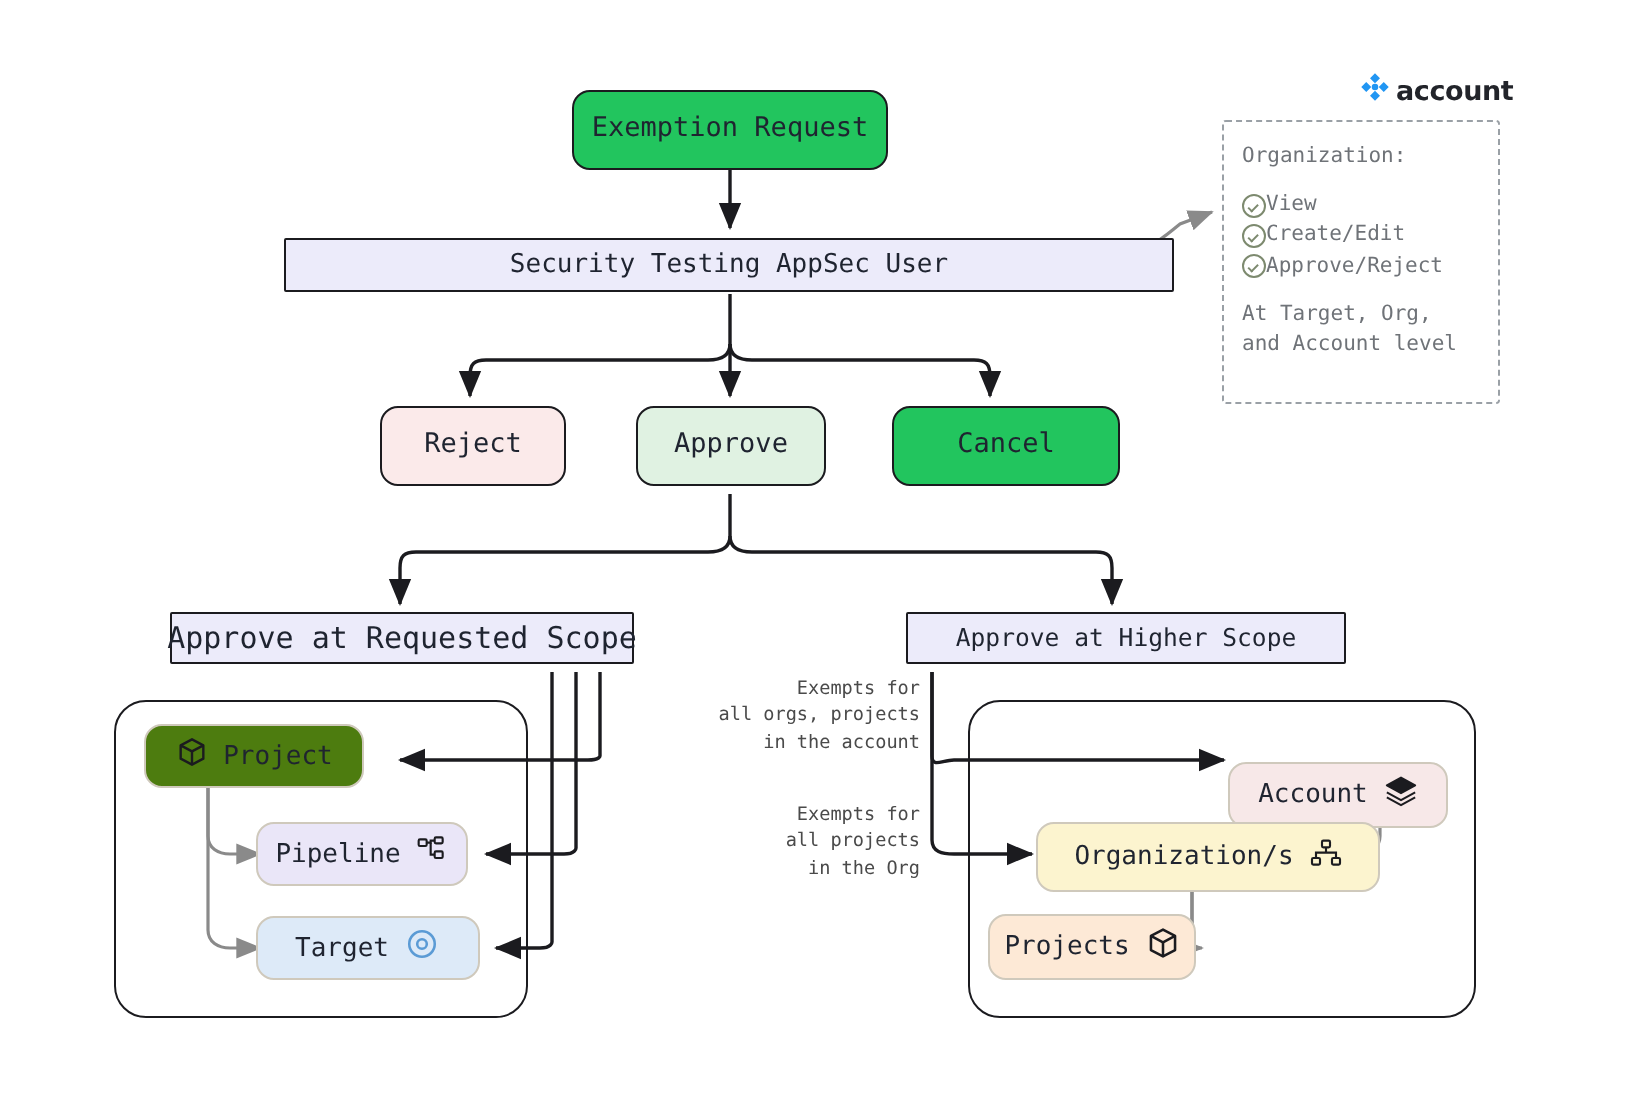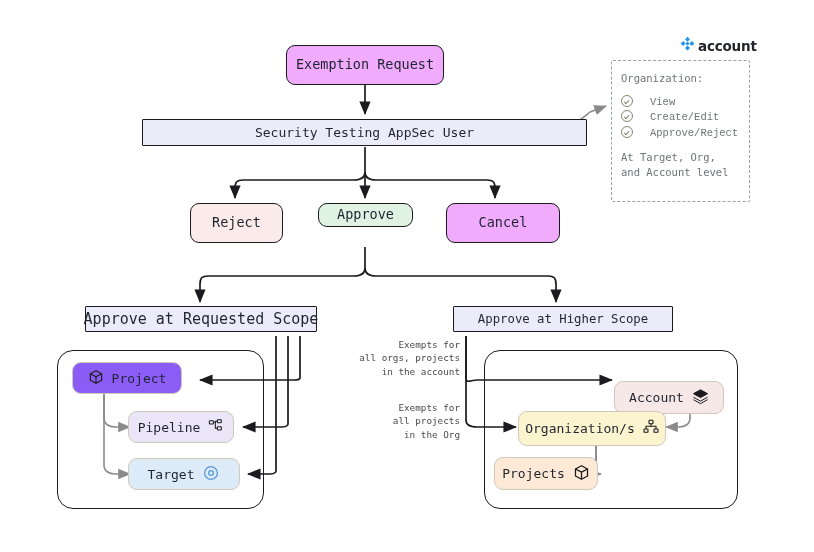--- a/index.html
+++ b/index.html
@@ -9,41 +9,41 @@
   
   .node{position:absolute;box-sizing:border-box;display:flex;align-items:center;
         justify-content:center;gap:8px;color:#1f2430;white-space:nowrap;}
   .rrect{border:1.6px solid #1b1b1f;border-radius:9px;}
   .sqrect{border:1.6px solid #1b1b1f;border-radius:1px;}
   .softrect{border:1.3px solid #cfc9bc;border-radius:9px;}
 
   .lbl{line-height:1;}
 
   
-  .fill-blue{background:#f0abfc;}
+  .fill-blue{background:#22c55e;}
   .fill-lav{background:#ecebfa;}
   .fill-rose{background:#fbeaea;}
   .fill-green{background:#e0f2e2;}
-  .fill-peach{background:#8b5cf6;}
+  .fill-peach{background:#4d7c0f;}
   .fill-lav2{background:#eae6f8;}
   .fill-blue2{background:#ddeaf8;}
   .fill-pinkish{background:#f7e8e8;}
   .fill-yellow{background:#fcf4cf;}
   .fill-peach2{background:#fde9d6;}
 
   
   .container{position:absolute;box-sizing:border-box;border:1.8px solid #1b1b1f;
              border-radius:16px;background:transparent;}
 
   
   #permissions{position:absolute;left:611px;top:60px;width:139px;height:142px;
     box-sizing:border-box;border:1.5px dashed #9aa0a6;border-radius:2px;
     padding:10px 9px;color:#6f7378;font-size:10.5px;line-height:1.45;}
   #permissions .pheader{margin-bottom:9px;}
-  #permissions .prow{display:flex;align-items:flex-start;gap:17px;font-family:Liberation Mono, monospace;}
+  #permissions .prow{display:flex;align-items:center;gap:0;}
   #permissions .pfoot{margin-top:9px;}
   .chk{width:10px;height:10px;flex:0 0 10px;border:1.2px solid #7d8a6f;border-radius:50%;
        position:relative;display:inline-block;}
   .chk:after{content:"";position:absolute;left:2px;top:4px;width:4px;height:1.8px;
        border-left:1.3px solid #7d8a6f;border-bottom:1.3px solid #7d8a6f;
        transform:rotate(-45deg);}
 
   
   #brand{position:absolute;left:680px;top:36px;display:flex;align-items:center;gap:3px;}
   #brand .wordmark{font-family:"DejaVu Sans","Liberation Sans",sans-serif;
@@ -137,21 +137,21 @@
     <span class="lbl">Exemption Request</span>
   </div>
 
   <div class="node sqrect fill-lav" style="left:142px;top:119px;width:445px;height:27px;font-size:13px;">
     <span class="lbl">Security Testing AppSec User</span>
   </div>
 
   <div class="node rrect fill-rose" style="left:190px;top:203px;width:93px;height:40px;font-size:13.5px;">
     <span class="lbl">Reject</span>
   </div>
-  <div class="node rrect fill-green" style="left:318px;top:203px;width:95px;height:24px;font-size:13.5px;">
+  <div class="node rrect fill-green" style="left:318px;top:203px;width:95px;height:40px;font-size:13.5px;">
     <span class="lbl">Approve</span>
   </div>
   <div class="node rrect fill-blue" style="left:446px;top:203px;width:114px;height:40px;font-size:13.5px;">
     <span class="lbl">Cancel</span>
   </div>
 
   <div class="node sqrect fill-lav" style="left:85px;top:306px;width:232px;height:26px;font-size:15px;">
     <span class="lbl">Approve at Requested Scope</span>
   </div>
   <div class="node sqrect fill-lav" style="left:453px;top:306px;width:220px;height:26px;font-size:12.3px;">
@@ -200,21 +200,21 @@
     <span class="lbl">Account</span>
     <span>
       <svg width="17" height="17" viewBox="0 0 24 24" fill="#1b1b1f" stroke="#1b1b1f" stroke-width="1.4" stroke-linejoin="round">
           <path d="M12 2.5 L22 8 L12 13.5 L2 8 Z"></path>
       <path d="M2 13 L12 18.5 L22 13" fill="none"></path>
           <path d="M2 16.5 L12 22 L22 16.5" fill="none"></path>
         </svg>
     </span>
   </div>
 
-  <div class="node softrect fill-yellow" style="left:518px;top:411px;width:148px;height:35px;font-size:13px;">
+  <div class="node softrect fill-yellow" style="left:518px;top:411px;width:172px;height:35px;font-size:13px;">
     <span class="lbl">Organization/s</span>
     <span>
       <svg width="16" height="16" viewBox="0 0 24 24" fill="none" stroke="#1b1b1f" stroke-width="1.6">
         <rect x="9" y="2" width="6" height="5" rx="1"></rect>
           <rect x="1.5" y="15" width="6" height="5" rx="1"></rect>
         <rect x="16.5" y="15" width="6" height="5" rx="1"></rect>
           <path d="M12 7 L12 11 M4.5 15 L4.5 11 L19.5 11 L19.5 15"></path>
         </svg>
     </span>
   </div>

